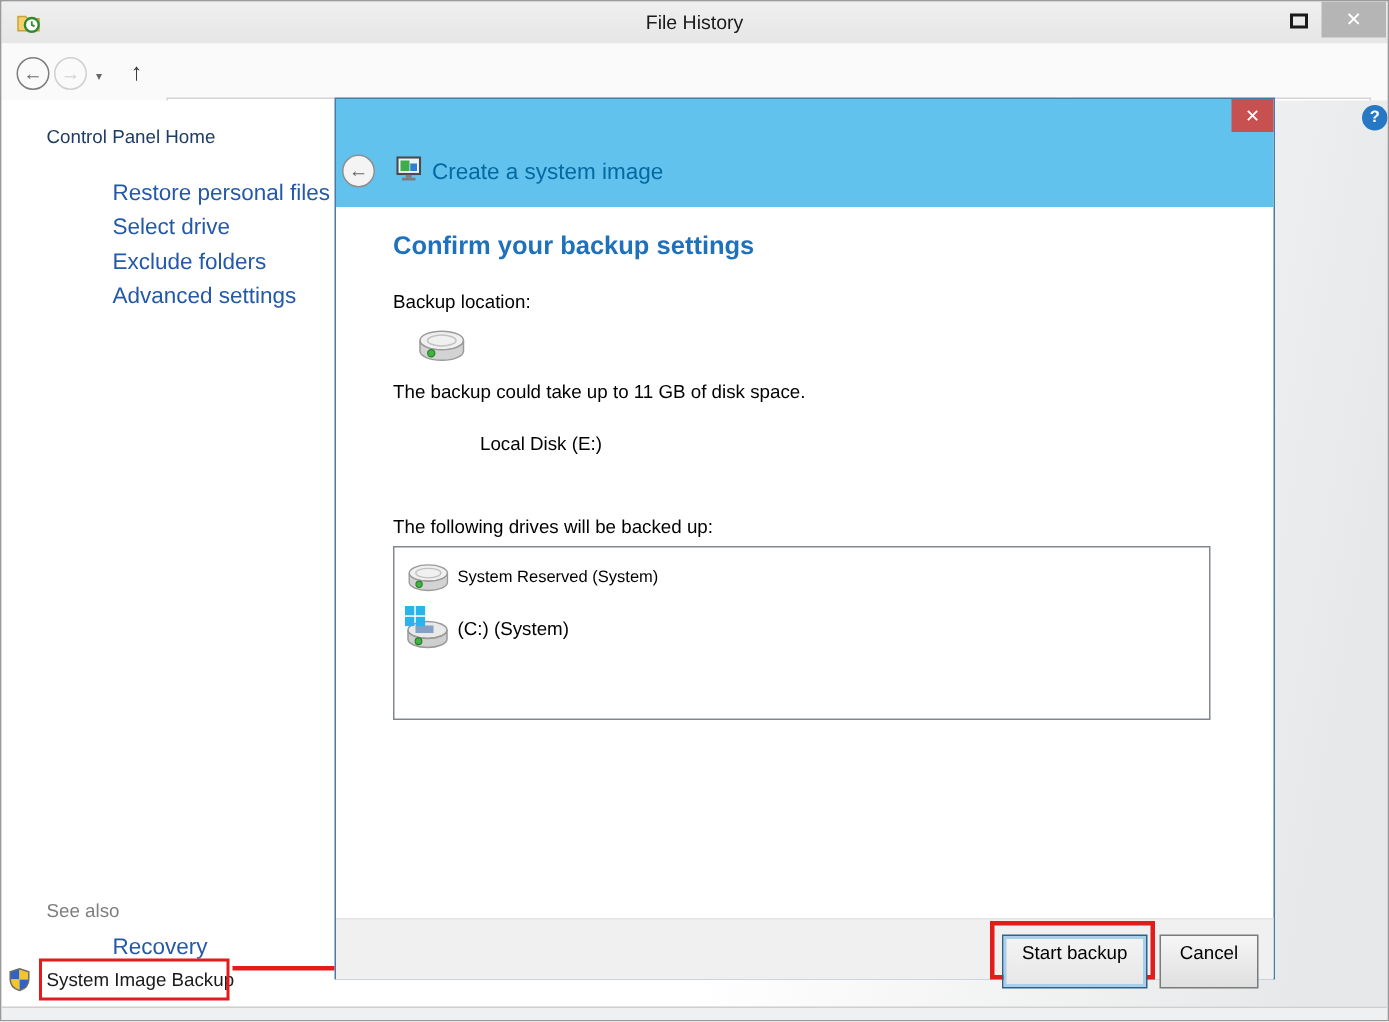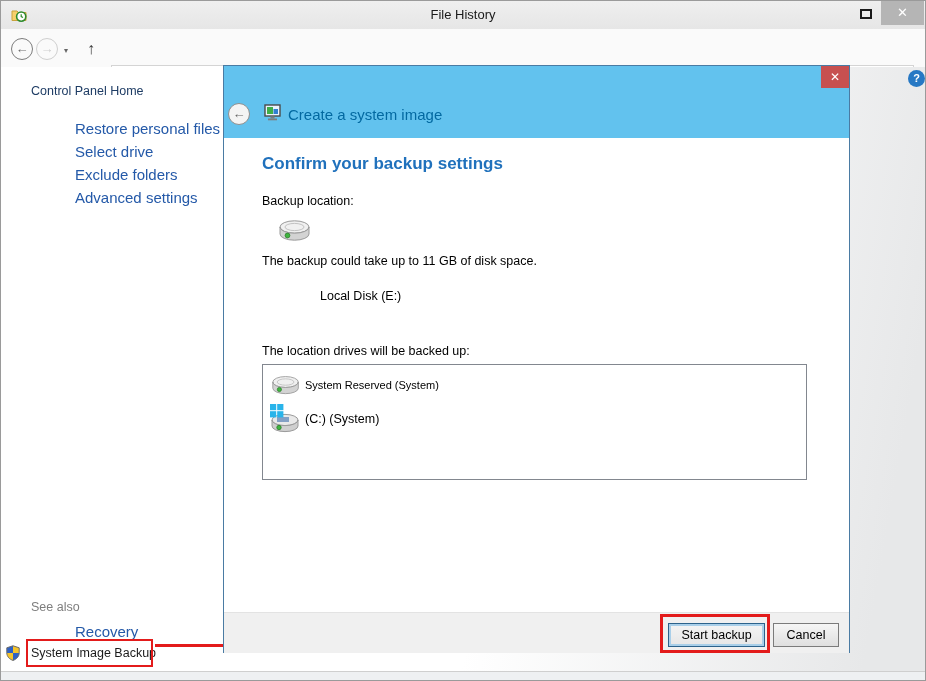--- a/index.html
+++ b/index.html
@@ -76,21 +76,21 @@
   .disk-icon-lg { position:absolute; left:54px; top:153px; width:34px; height:25px; }
   .loc-value { position:absolute; left:96px; top:176px; font-size:12.5px; color:#000;margin-top:47px; }
 
   .listbox { position:absolute; left:38px; top:298px; width:545px; height:116px; background:#fff; border:1px solid #82878f; }
   .lb-icon1 { position:absolute; left:8px; top:10px; width:30px; height:22px; }
   .lb-icon2 { position:absolute; left:6px; top:38px; width:32px; height:30px; }
   .lb-text1 { position:absolute; left:42px; top:14px; font-size:11px; color:#000; }
   .lb-text2 { position:absolute; left:42px; top:47px; font-size:12.5px; color:#000;text-align:right; }
 
   .dlg-footer { position:absolute; left:0; top:546px; width:100%; height:41px; background:#f0f0f0; border-top:1px solid #e3e3e3; }
-  .btn { position:absolute; height:24px; font-size:12.5px; color:#000; text-align:center; line-height:22px; cursor:pointer; }
+  .btn { position:absolute; height:36px; font-size:12.5px; color:#000; text-align:center; line-height:22px; cursor:pointer; }
   .btn-start { left:444px; top:10px; width:97px; background:linear-gradient(#f4f4f4,#e6e6e6);
                border:1px solid #2c628b; box-shadow:inset 0 0 0 2px #a9cfe9; z-index:6; }
   .btn-cancel { left:549px; top:10px; width:66px; background:linear-gradient(#f6f6f6,#dfdfdf); border:1px solid #7b7b7b; }
 
   .bottom-frame { position:absolute; left:0; top:670px; width:100%; height:10px;
                   background:#eef0f2; border-top:1px solid #cfcfcf; }
 </style>
 </head>
 <body>
 
@@ -190,21 +190,21 @@
 
     <svg class="disk-icon-lg" viewBox="0 0 34 25">
       <ellipse cx="16.5" cy="8" rx="14.5" ry="6.2" fill="#f0f0f0" stroke="#9a9a9a" stroke-width="1"></ellipse>
       <path d="M2 8 a14.5 6.2 0 0 0 29 0 l0 7 a14.5 6.2 0 0 1 -29 0 Z" fill="#d3d3d3" stroke="#9a9a9a" stroke-width="1"></path>
       <ellipse cx="16.5" cy="8" rx="9.5" ry="3.6" fill="none" stroke="#c2c2c2" stroke-width="1"></ellipse>
       <circle cx="9.5" cy="16.5" r="2.4" fill="#3fb53f" stroke="#2c7d2c" stroke-width="0.8"></circle>
     </svg>
     <div class="loc-value">Local Disk (E:)</div>
 
     <div class="dlg-label" style="left:38px; top:188px">The backup could take up to 11 GB of disk space.</div>
-    <div class="dlg-label" style="left:38px; top:278px">The location drives will be backed up:</div>
+    <div class="dlg-label" style="left:38px; top:278px">The following drives will be backed up:</div>
 
     <div class="listbox">
       <div>
         <svg class="lb-icon1" viewBox="0 0 34 25">
           <ellipse cx="16.5" cy="8" rx="14.5" ry="6.2" fill="#f0f0f0" stroke="#9a9a9a" stroke-width="1"></ellipse>
           <path d="M2 8 a14.5 6.2 0 0 0 29 0 l0 7 a14.5 6.2 0 0 1 -29 0 Z" fill="#d3d3d3" stroke="#9a9a9a" stroke-width="1"></path>
           <ellipse cx="16.5" cy="8" rx="9.5" ry="3.6" fill="none" stroke="#c2c2c2" stroke-width="1"></ellipse>
           <circle cx="9.5" cy="16.5" r="2.4" fill="#3fb53f" stroke="#2c7d2c" stroke-width="0.8"></circle>
         </svg>
         <div class="lb-text1">System Reserved (System)</div>

